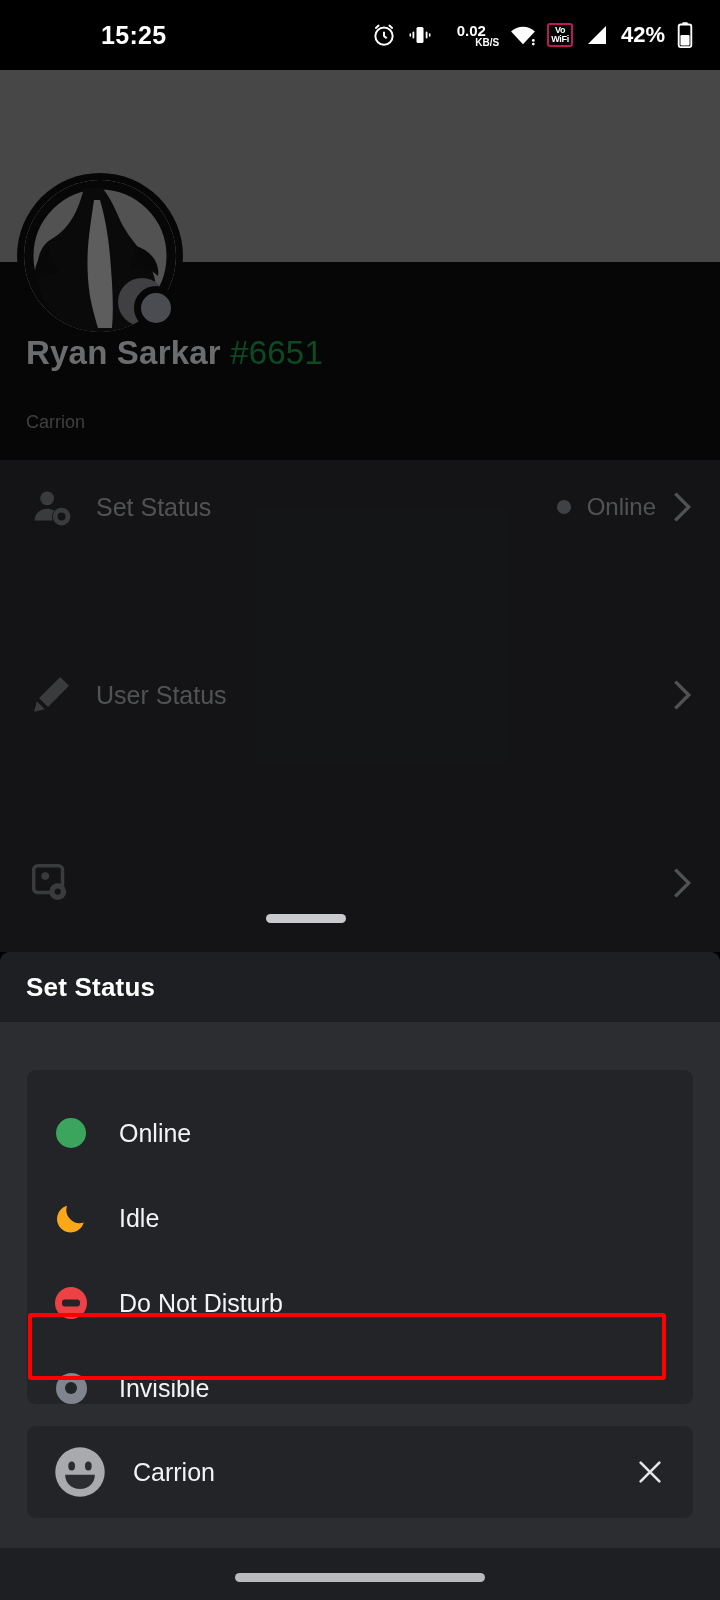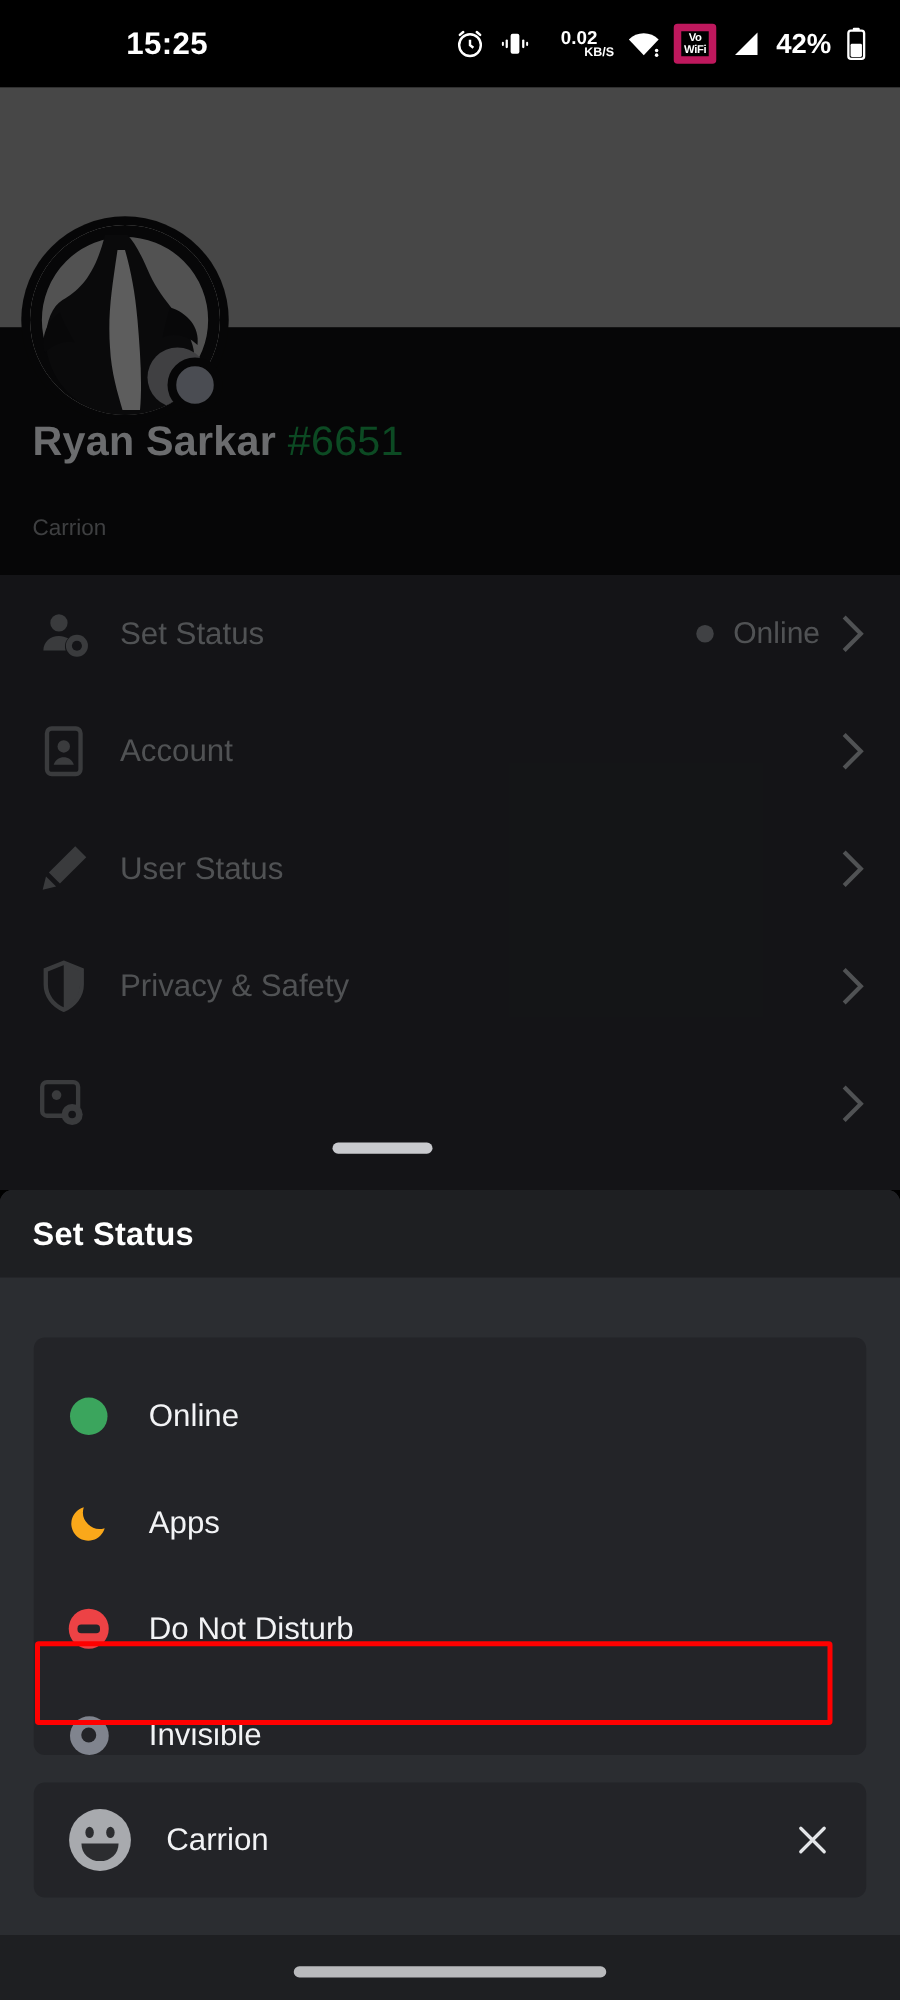--- a/index.html
+++ b/index.html
@@ -18,21 +18,21 @@
     display:flex; align-items:center; justify-content:space-between;
     padding:0 26px;
   }
   .sb-time { font-size:25px; font-weight:700; letter-spacing:.3px; margin-left:75px; }
   .sb-icons { display:flex; align-items:center; gap:11px; }
   .sb-ico { display:flex; align-items:center; justify-content:center; }
   .netspeed { display:flex; flex-direction:column; align-items:center; line-height:1; }
   .netspeed .n1 { font-size:15px; font-weight:700; }
   .netspeed .n2 { font-size:10px; font-weight:700;margin-left:32px; }
   .vowifi {
-    border:6px solid #be185d; border-radius:3px; padding:1px 2px;
+    border:2px solid #be185d; border-radius:3px; padding:1px 2px;
     display:flex; flex-direction:column; align-items:center; line-height:1;
   }
   .vowifi span { font-size:9px; font-weight:700; letter-spacing:-.3px; }
   .sb-batt-txt { font-size:22px; font-weight:700; }
 
   
   .banner { position:absolute; top:70px; left:0; width:720px; height:192px; background:#7a7a7a; }
   .profile-head {
     position:absolute; top:262px; left:0; width:720px; height:198px;
     background:#0c0c0d;
@@ -245,65 +245,36 @@
       <span class="slabel">Set Status</span>
       <span class="sright">
         <span class="sdot"></span>
         <span class="sval">Online</span>
         <svg class="chev" viewBox="0 0 12 20" fill="none" stroke="#8b8d91" stroke-width="2">
             <path d="M2 2l8 8-8 8"></path>
           </svg>
       </span>
     </div>
 
-    <div class="srow" style="top:94px">
-      <span class="sicon">
-        <svg width="46" height="46" viewBox="0 0 24 24" fill="none" stroke="#9a9ca1" stroke-width="1.8">
-          <rect x="5" y="2.5" width="14" height="19" rx="2"></rect>
-          <circle cx="12" cy="10" r="2.6" fill="#9a9ca1" stroke="none"></circle>
-          <path d="M7.8 17.6c.7-2 2.3-3.1 4.2-3.1s3.5 1.1 4.2 3.1z" fill="#9a9ca1" stroke="none"></path>
-        </svg>
-      </span>
-      <span class="slabel">Account</span>
-      <span class="sright">
-        <svg class="chev" viewBox="0 0 12 20" fill="none" stroke="#8b8d91" stroke-width="2">
-            <path d="M2 2l8 8-8 8"></path>
-          </svg>
-      </span>
-    </div>
 
     <div class="srow" style="top:188px">
       <span class="sicon">
         <svg width="46" height="46" viewBox="0 0 24 24" fill="#9a9ca1">
           <path d="M16.8 2.6l4.6 4.6-11 11-4.6-4.6z"></path>
           <path d="M4.6 15.2l4.2 4.2-5.6 1.4z"></path>
         </svg>
       </span>
       <span class="slabel">User Status</span>
       <span class="sright">
         <svg class="chev" viewBox="0 0 12 20" fill="none" stroke="#8b8d91" stroke-width="2">
             <path d="M2 2l8 8-8 8"></path>
           </svg>
       </span>
     </div>
 
-    <div class="srow" style="top:282px">
-      <span class="sicon">
-        <svg width="46" height="46" viewBox="0 0 24 24" fill="none" stroke="#9a9ca1" stroke-width="1.8">
-          <path d="M12 2.2l7.5 3v6.2c0 4.6-3.1 8.5-7.5 10.4-4.4-1.9-7.5-5.8-7.5-10.4V5.2z"></path>
-          <path d="M12 2.8v18.4c3.9-1.8 6.8-5.3 6.8-9.6V5.6z" fill="#9a9ca1" stroke="none"></path>
-        </svg>
-      </span>
-      <span class="slabel">Privacy &amp; Safety</span>
-      <span class="sright">
-        <svg class="chev" viewBox="0 0 12 20" fill="none" stroke="#8b8d91" stroke-width="2">
-            <path d="M2 2l8 8-8 8"></path>
-          </svg>
-      </span>
-    </div>
 
     <div class="srow" style="top:376px">
       <span class="sicon">
         <svg width="46" height="46" viewBox="0 0 24 24" fill="none" stroke="#9a9ca1" stroke-width="1.8">
           <rect x="3" y="3" width="15" height="14" rx="2"></rect>
           <circle cx="9" cy="8.4" r="2" fill="#9a9ca1" stroke="none"></circle>
           <circle cx="15.5" cy="16.5" r="4.4" fill="#9a9ca1" stroke="none"></circle>
           <circle cx="15.5" cy="16.5" r="1.6" fill="#232428" stroke="none"></circle>
         </svg>
       </span>
@@ -331,21 +302,21 @@
           <span class="dot-online"></span>
         </span>
       <span class="olabel">Online</span>
     </div>
     <div class="opt" style="top:106px">
       <span class="oicon">
         <svg class="moon" viewBox="0 0 24 24" fill="#faa81a">
           <path d="M21 15.2A9.4 9.4 0 0 1 9.2 3.4 9.6 9.6 0 1 0 21 15.2z"></path>
         </svg>
       </span>
-      <span class="olabel">Apps</span>
+      <span class="olabel">Idle</span>
     </div>
     <div class="opt" style="top:191px">
       <span class="oicon">
           <span class="dnd"></span>
         </span>
       <span class="olabel">Do Not Disturb</span>
     </div>
     <div class="opt" style="top:276px">
       <span class="oicon">
           <span class="ring"></span>

